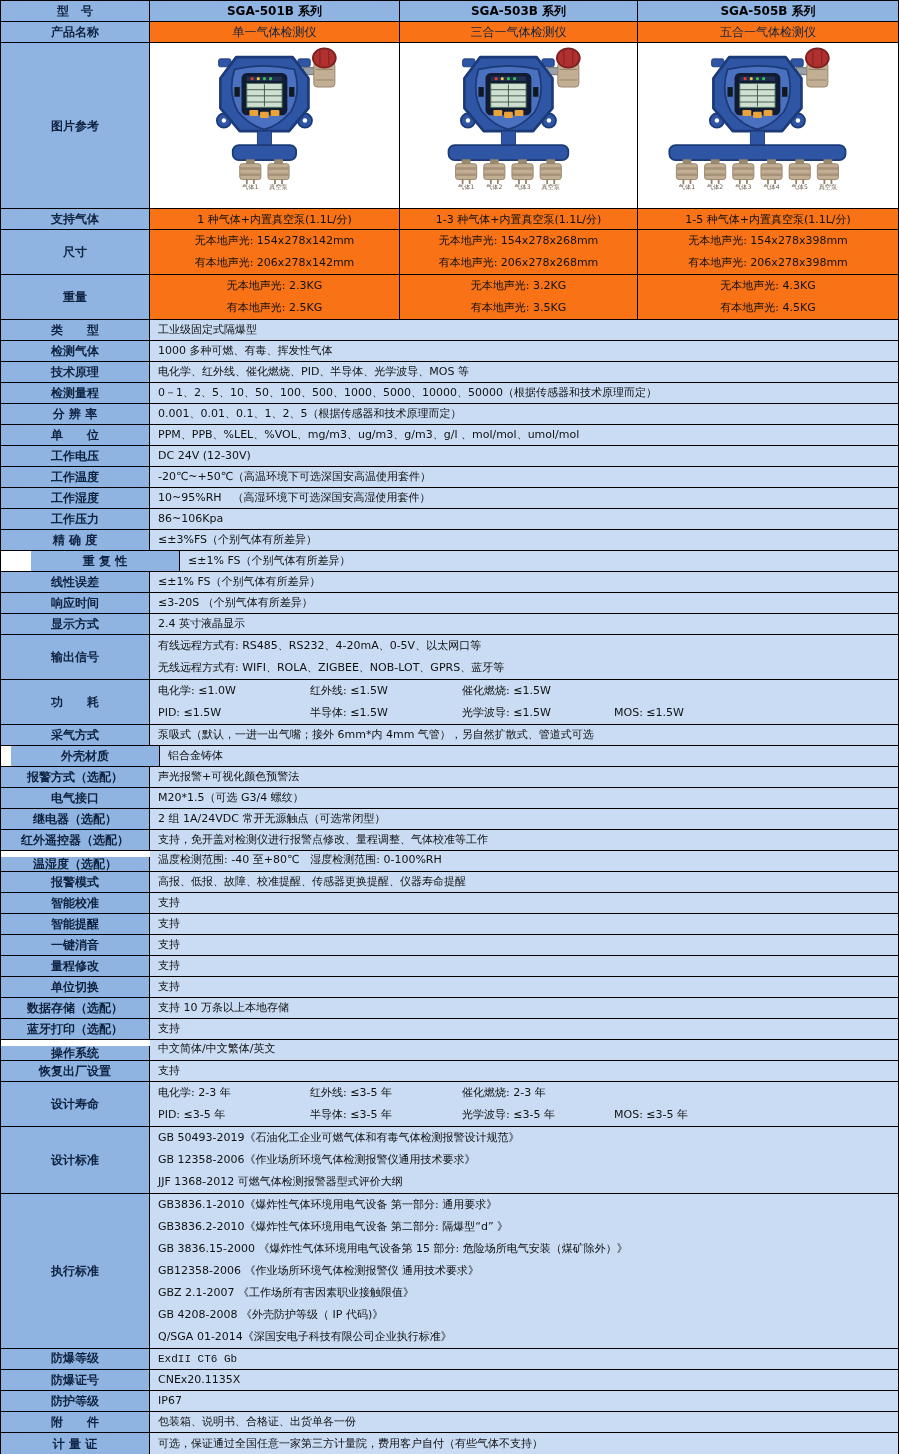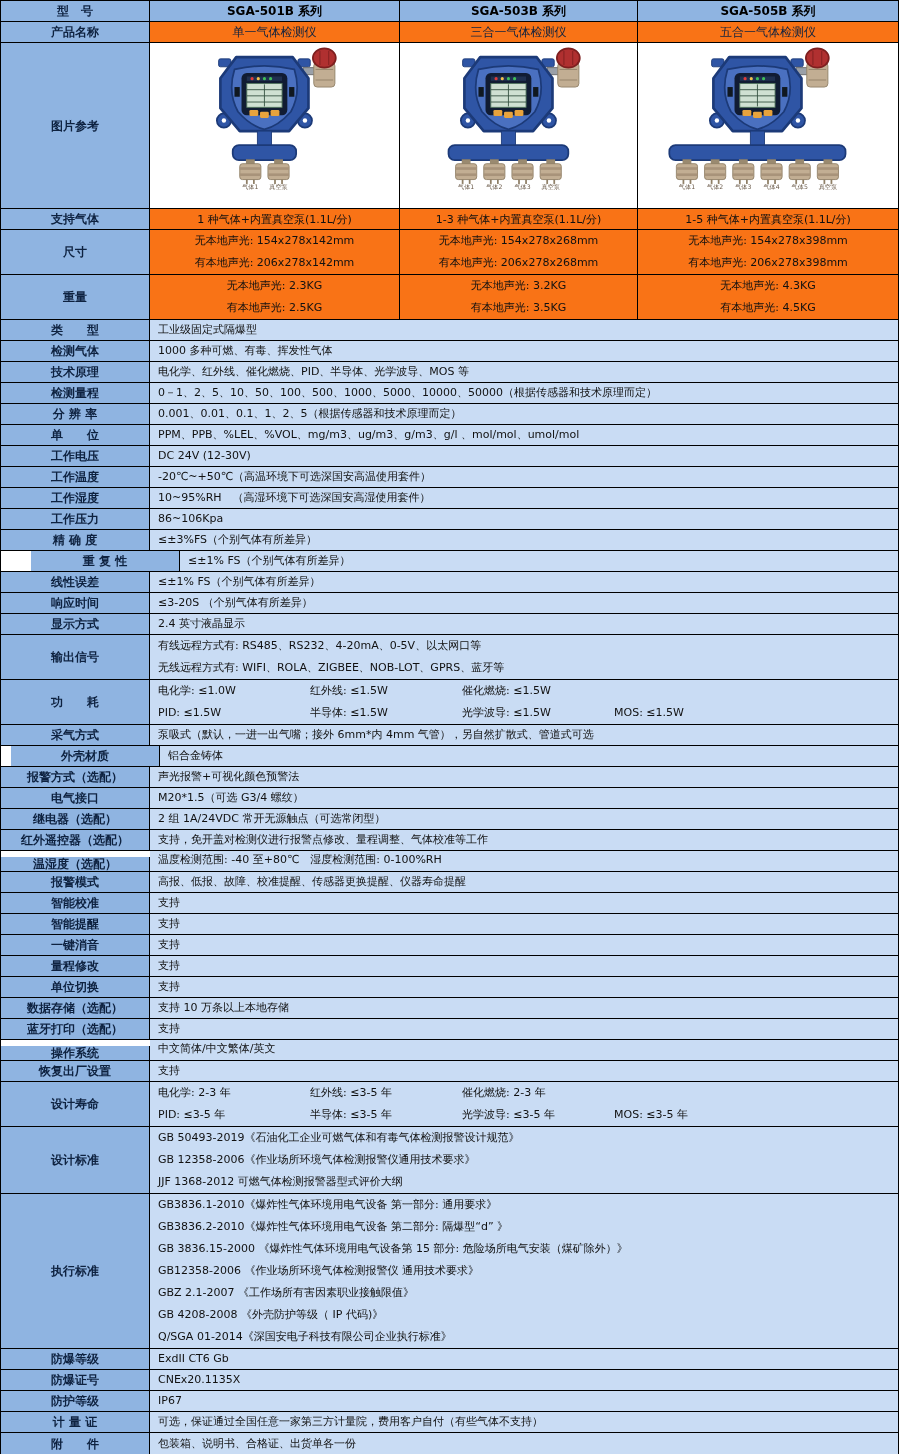--- a/index.html
+++ b/index.html
@@ -514,44 +514,44 @@
         <div class="vc">
           <div class="vline"><span class="seg">GB3836.1-2010《爆炸性气体环境用电气设备 第一部分: 通用要求》</span></div>
           <div class="vline"><span class="seg">GB3836.2-2010《爆炸性气体环境用电气设备 第二部分: 隔爆型“d” 》</span></div>
           <div class="vline"><span class="seg">GB 3836.15-2000 《爆炸性气体环境用电气设备第 15 部分: 危险场所电气安装（煤矿除外）》</span></div>
           <div class="vline"><span class="seg">GB12358-2006 《作业场所环境气体检测报警仪 通用技术要求》</span></div>
           <div class="vline"><span class="seg">GBZ 2.1-2007 《工作场所有害因素职业接触限值》</span></div>
           <div class="vline"><span class="seg">GB 4208-2008 《外壳防护等级（ IP 代码)》</span></div>
           <div class="vline"><span class="seg">Q/SGA 01-2014《深国安电子科技有限公司企业执行标准》</span></div>
         </div>
       </div>
-      <div class="row" style="height: 21px;">
+      <div class="row" style="height: 21px; font-family: Liberation Mono, monospace;">
         <div class="lbl">防爆等级</div>
         <div class="vc">
           <div class="vline"><span class="seg">ExdII CT6 Gb</span></div>
         </div>
       </div>
       <div class="row" style="height: 21px;">
         <div class="lbl">防爆证号</div>
         <div class="vc">
           <div class="vline"><span class="seg">CNEx20.1135X</span></div>
         </div>
       </div>
       <div class="row" style="height: 21px;">
         <div class="lbl">防护等级</div>
         <div class="vc">
           <div class="vline"><span class="seg">IP67</span></div>
         </div>
       </div>
       <div class="row" style="height: 21px;">
+        <div class="lbl">附　　件</div>
+        <div class="vc">
+          <div class="vline"><span class="seg">包装箱、说明书、合格证、出货单各一份</span></div>
+        </div>
+      </div>
+      <div class="row" style="height: 21px;">
         <div class="lbl">计 量 证</div>
         <div class="vc">
           <div class="vline"><span class="seg">可选，保证通过全国任意一家第三方计量院，费用客户自付（有些气体不支持）</span></div>
         </div>
       </div>
-      <div class="row" style="height: 21px;">
-        <div class="lbl">附　　件</div>
-        <div class="vc">
-          <div class="vline"><span class="seg">包装箱、说明书、合格证、出货单各一份</span></div>
-        </div>
-      </div>
     </div>
 </div>
 
 </body></html>

